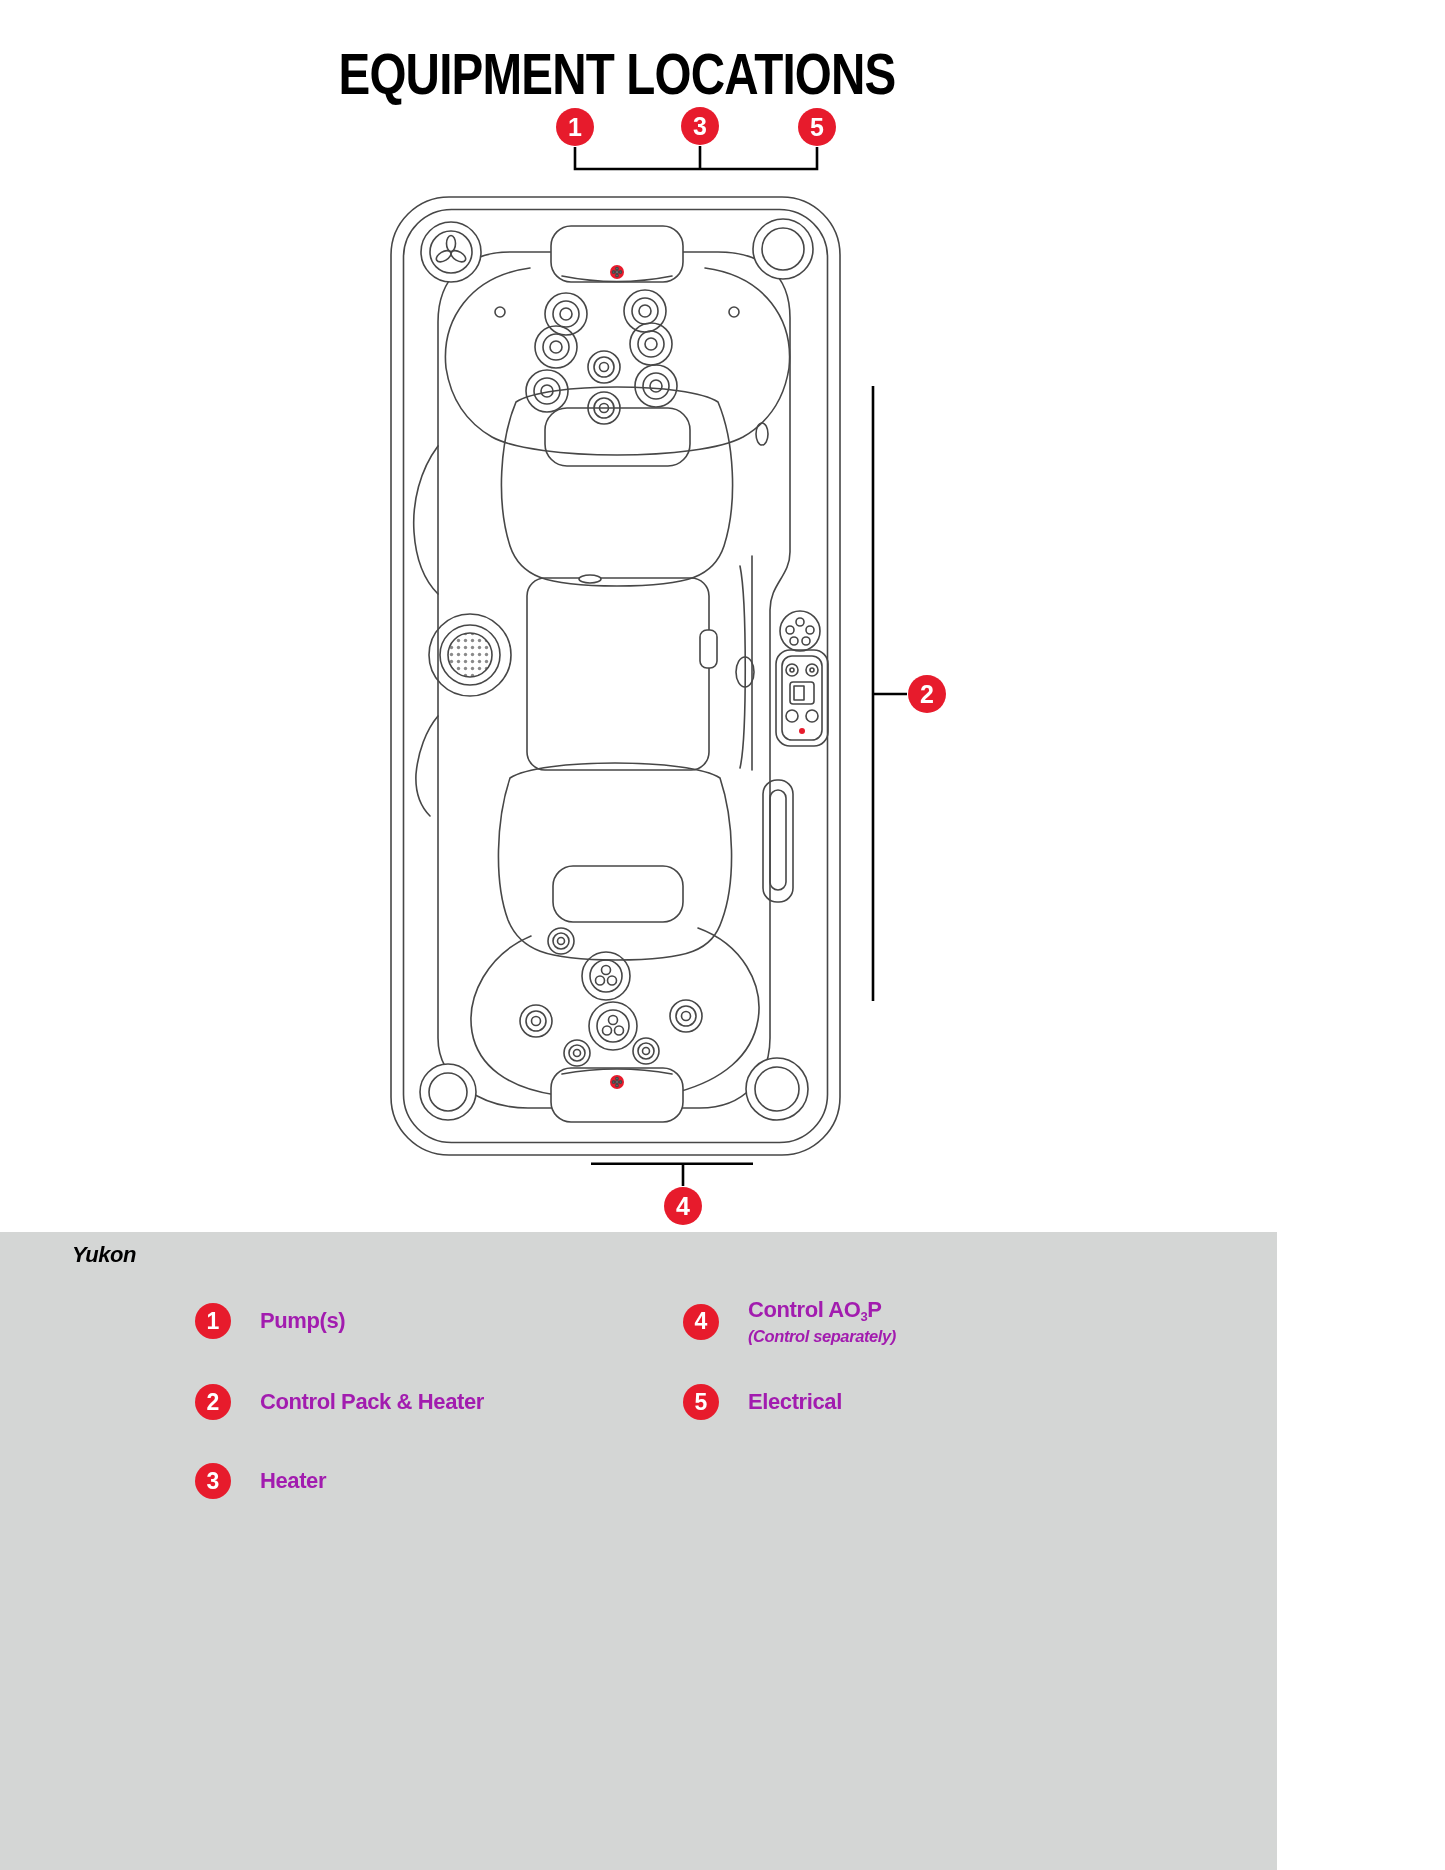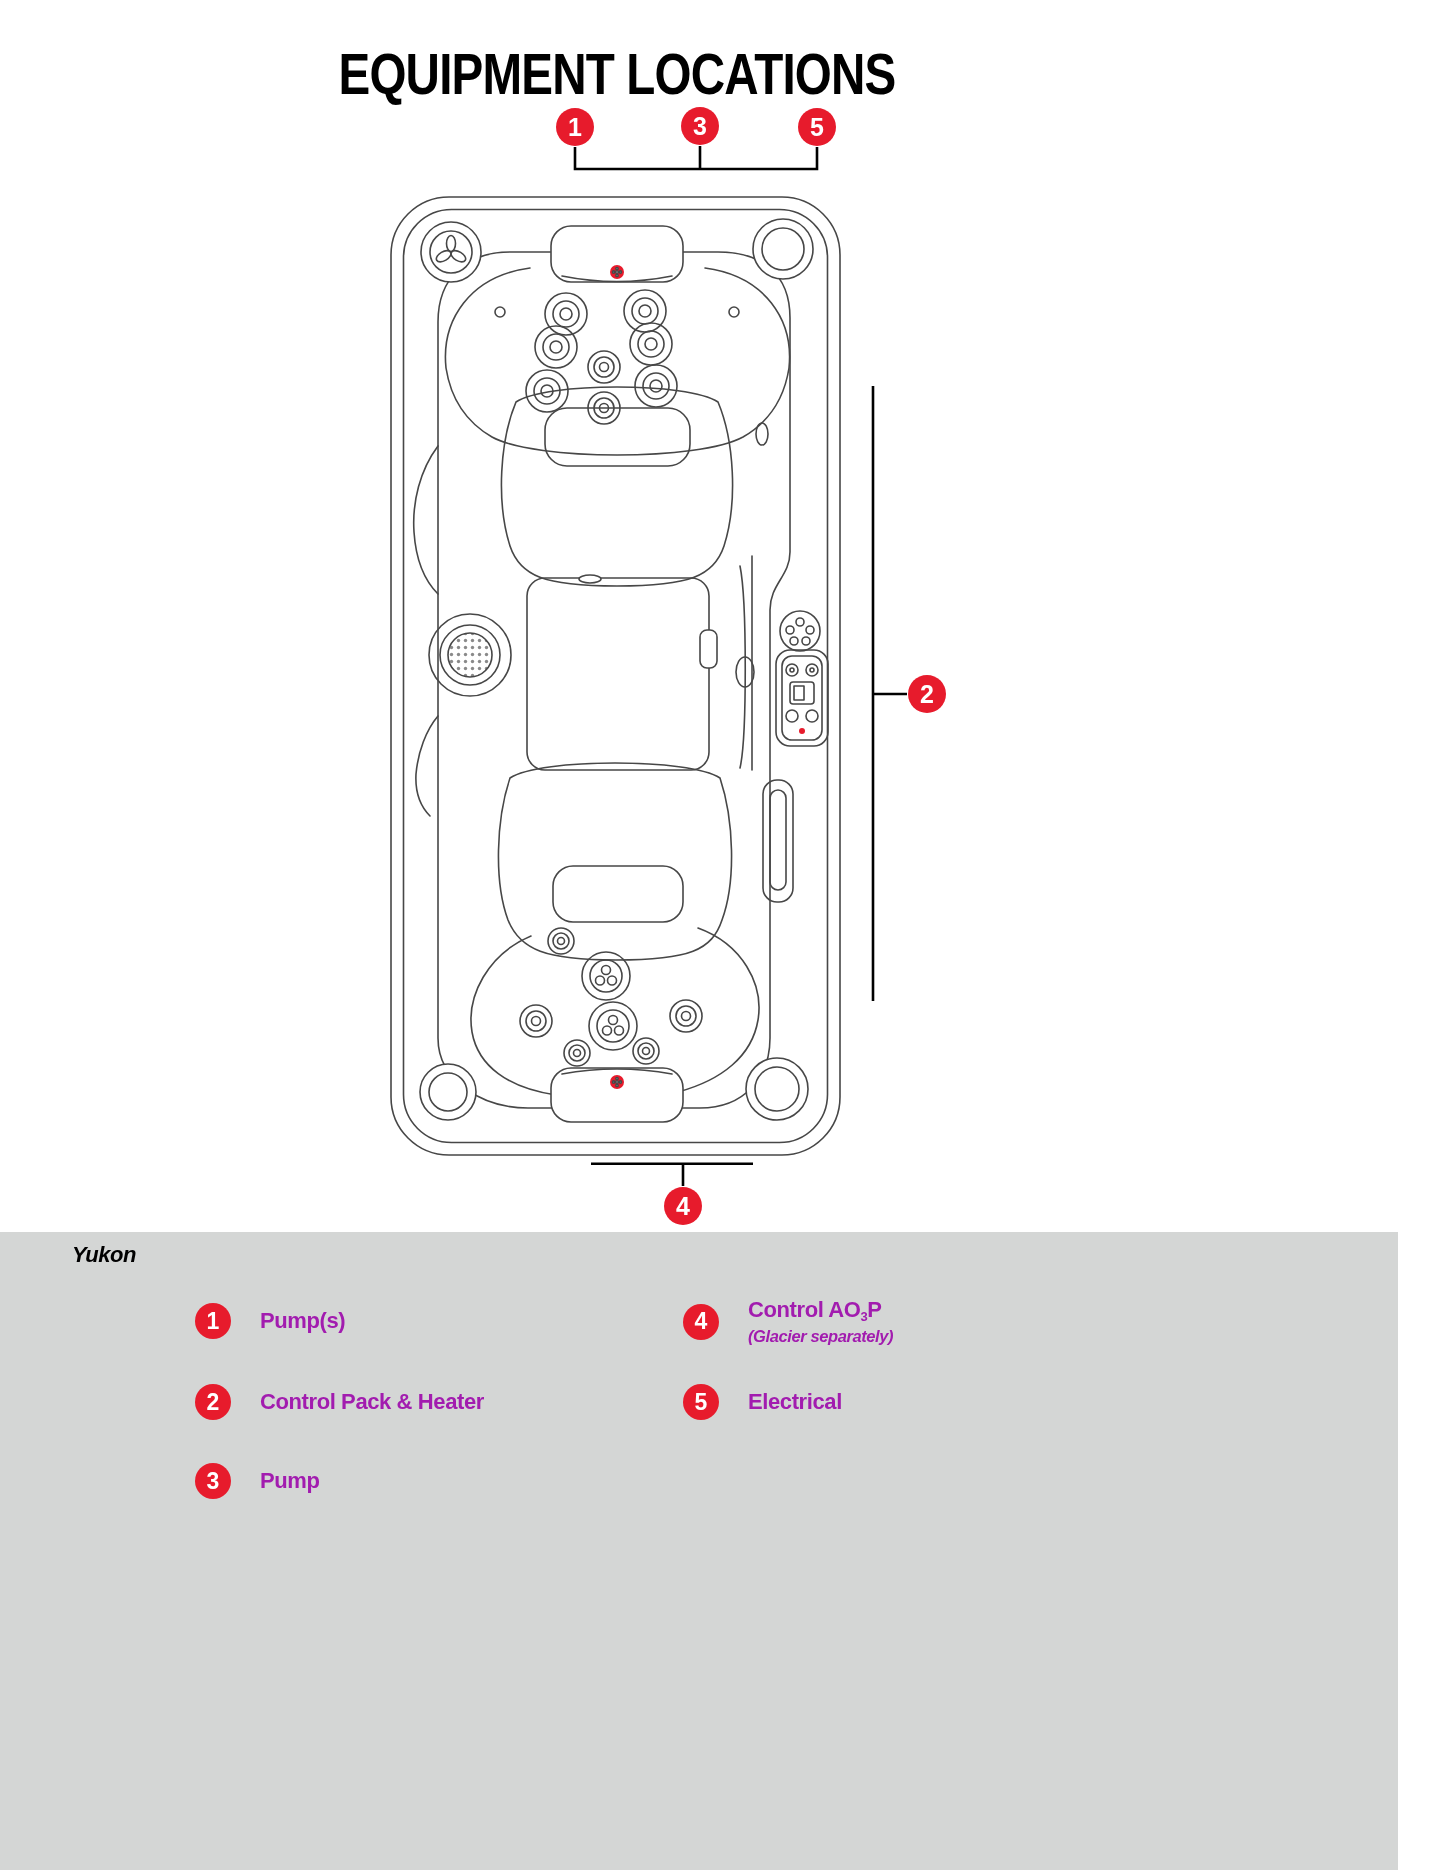--- a/index.html
+++ b/index.html
@@ -25,21 +25,21 @@
   .diagram { position:absolute; top:0; left:0; }
   .art { stroke:var(--line-art); }
   .red-fill { fill:var(--accent-red); stroke:none; }
   .marker {
     position:absolute; width:38px; height:38px; border-radius:50%;
     background:var(--accent-red); color:#fff;
     display:flex; align-items:center; justify-content:center;
     font-size:25px; font-weight:700; line-height:1;
   }
   .legend {
-    position:absolute; left:0; top:1232px; width:1398px; height:638px;
+    position:absolute; left:0; top:1232px; width:1277px; height:638px;
     background:var(--legend-bg);
   }
   .model {
     position:absolute; left:72px; top:10px;
     font-size:22px; font-weight:700; font-style:italic;
     letter-spacing:-0.5px;
   }
   .legend-item { position:absolute; display:flex; align-items:center; }
   .legend-circle {
     flex:0 0 36px; width:36px; height:36px; border-radius:50%;
@@ -252,28 +252,28 @@
       <div class="legend-label">Pump(s)</div>
     </div>
 
     <div class="legend-item li-2">
       <div class="legend-circle">2</div>
       <div class="legend-label">Control Pack &amp; Heater</div>
     </div>
 
     <div class="legend-item li-3">
       <div class="legend-circle">3</div>
-      <div class="legend-label">Pump</div>
+      <div class="legend-label">Heater</div>
     </div>
 
     <div class="legend-item li-4">
       <div class="legend-circle">4</div>
       <div class="legend-label">
         <span>Control AO</span><span class="sub">3</span><span>P</span>
-        <div class="legend-note">(Glacier separately)</div>
+        <div class="legend-note">(Control separately)</div>
       </div>
     </div>
 
     <div class="legend-item li-5">
       <div class="legend-circle">5</div>
       <div class="legend-label">Electrical</div>
     </div>
   </section>
 
 </div>

